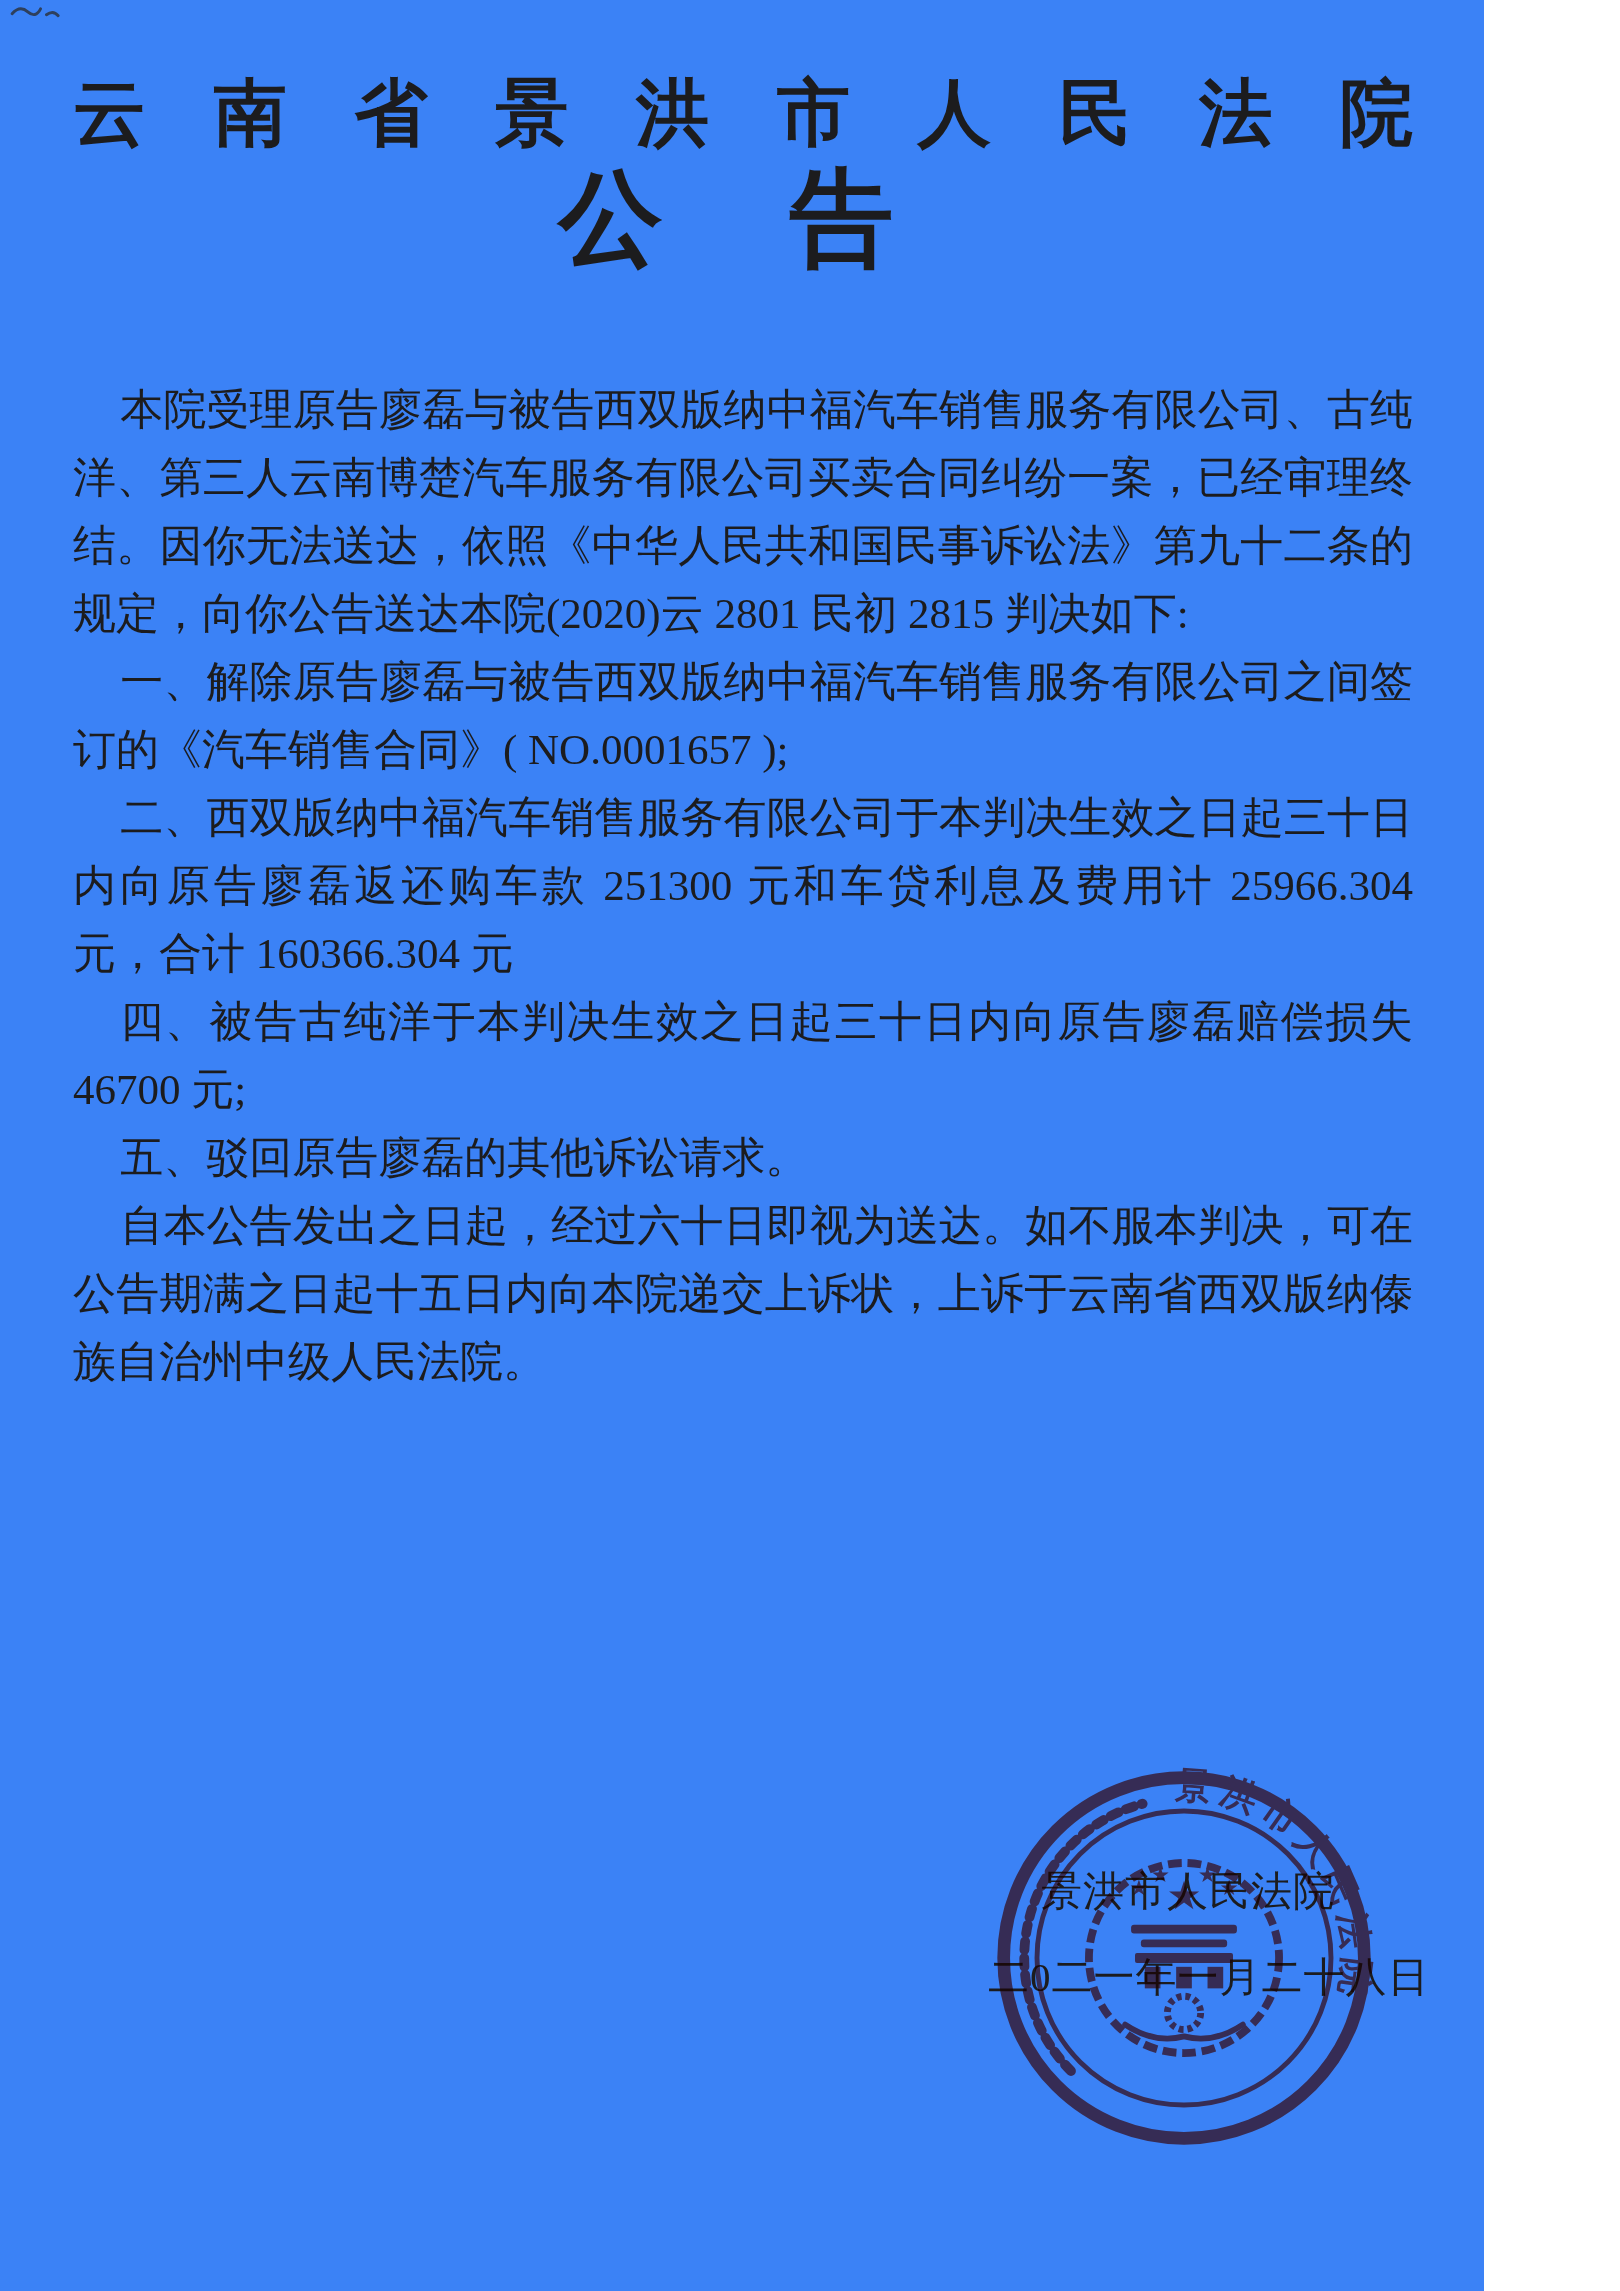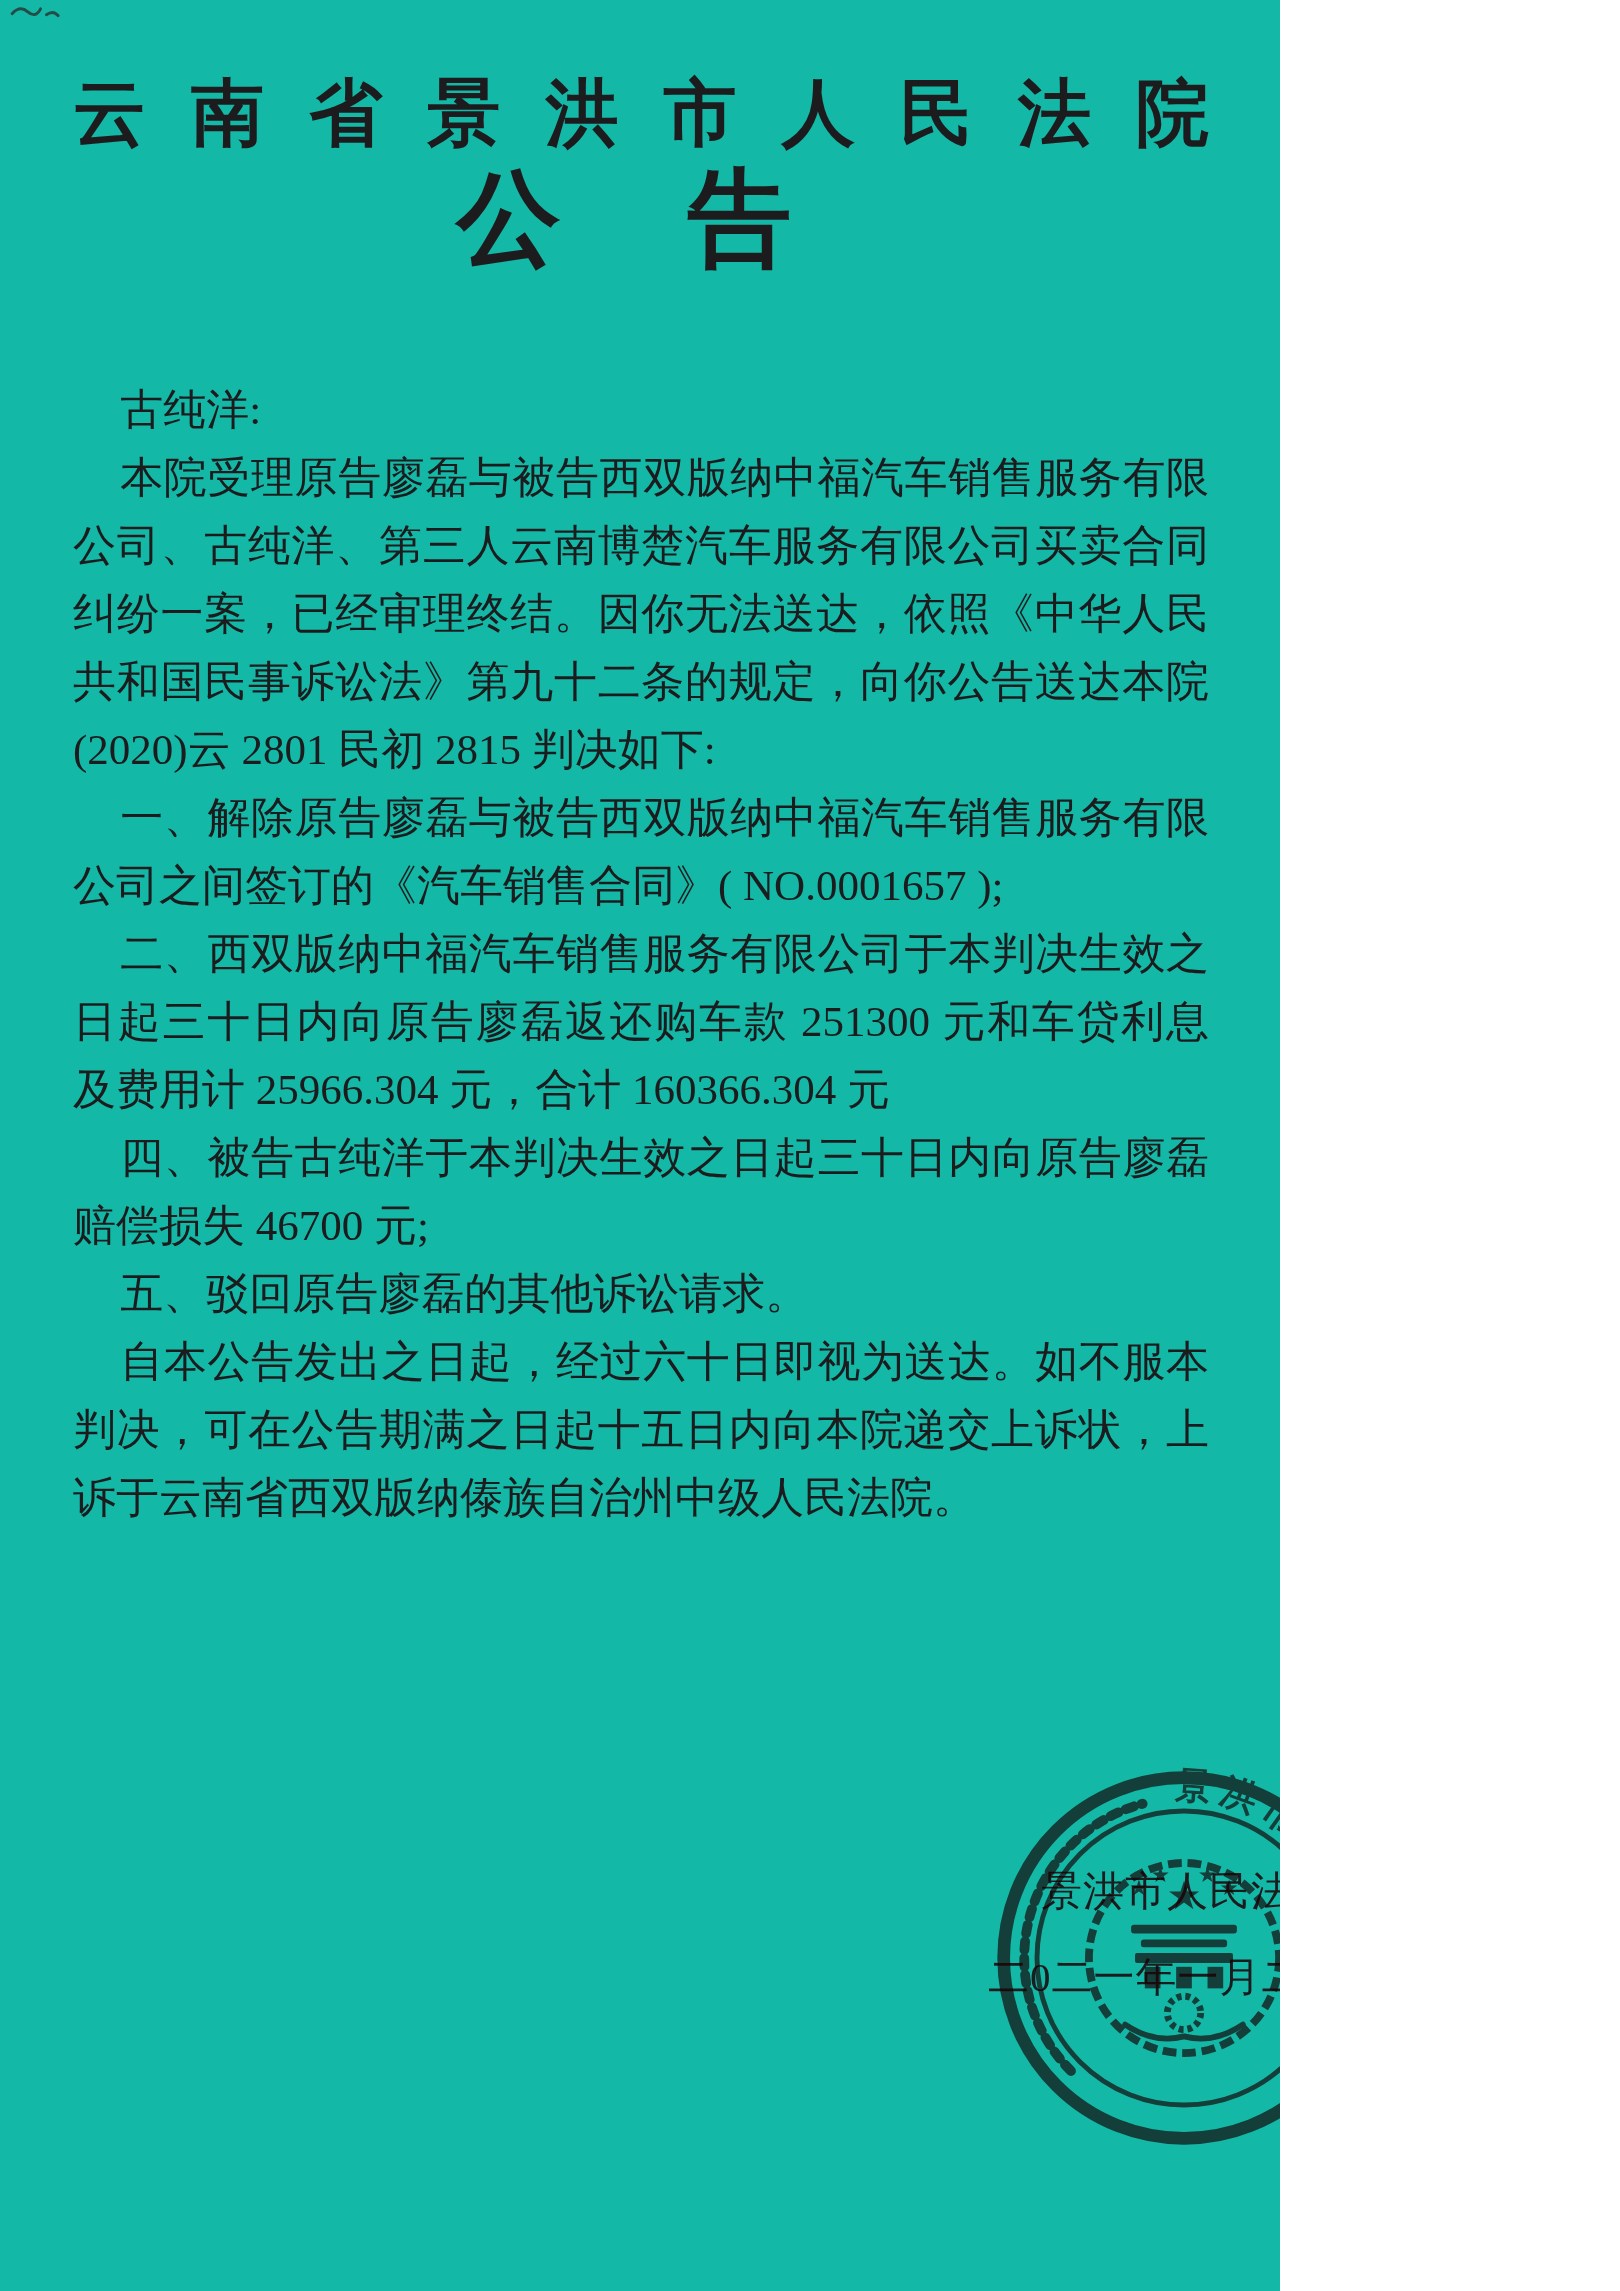--- a/index.html
+++ b/index.html
@@ -1,20 +1,20 @@
 <!DOCTYPE html>
 <html><head>
 <meta charset="utf-8">
 <style>
   html, body { margin: 0; padding: 0; }
   .page {
     position: relative;
-    width: 1280px;
+    width: 1484px;
     height: 2292px;
-    background: #14b8a6;
+    background: #3b82f6;
     font-family: "Liberation Serif", serif;
     color: #1c1c1e;
     overflow: hidden;
   }
   
   .artifact { position: absolute; top: 2px; left: 7.8px; opacity: .75; }
 
   
   .court-title {
     margin: 76px 71px 0 73px;
@@ -84,21 +84,20 @@
 <div class="page">
 
   <svg class="artifact" width="69" height="25.5" viewBox="0 0 70 26">
     <path d="M4,12 q8,-9 16,-2 t13,-3 m6,6 q7,-5 12,1" fill="none" stroke="#2a2a2a" stroke-width="3" stroke-linecap="round"></path>
   </svg>
 
   <div class="court-title">云南省景洪市人民法院</div>
   <div class="gonggao">公告</div>
 
   <div class="body-text">
-    <p class="salutation">古纯洋:</p>
     <p>本院受理原告廖磊与被告西双版纳中福汽车销售服务有限公司、古纯洋、第三人云南博楚汽车服务有限公司买卖合同纠纷一案，已经审理终结。因你无法送达，依照《中华人民共和国民事诉讼法》第九十二条的规定，向你公告送达本院(2020)云 2801 民初 2815 判决如下:</p>
     <p>一、解除原告廖磊与被告西双版纳中福汽车销售服务有限公司之间签订的《汽车销售合同》( NO.0001657 );</p>
     <p>二、西双版纳中福汽车销售服务有限公司于本判决生效之日起三十日内向原告廖磊返还购车款 251300 元和车贷利息及费用计 25966.304 元，合计 160366.304 元</p>
     <p>四、被告古纯洋于本判决生效之日起三十日内向原告廖磊赔偿损失 46700 元;</p>
     <p>五、驳回原告廖磊的其他诉讼请求。</p>
     <p>自本公告发出之日起，经过六十日即视为送达。如不服本判决，可在公告期满之日起十五日内向本院递交上诉状，上诉于云南省西双版纳傣族自治州中级人民法院。</p>
   </div>
 
   <div class="sig-court">景洪市人民法院</div>
   <div class="sig-date">二0二一年一月二十八日</div>

